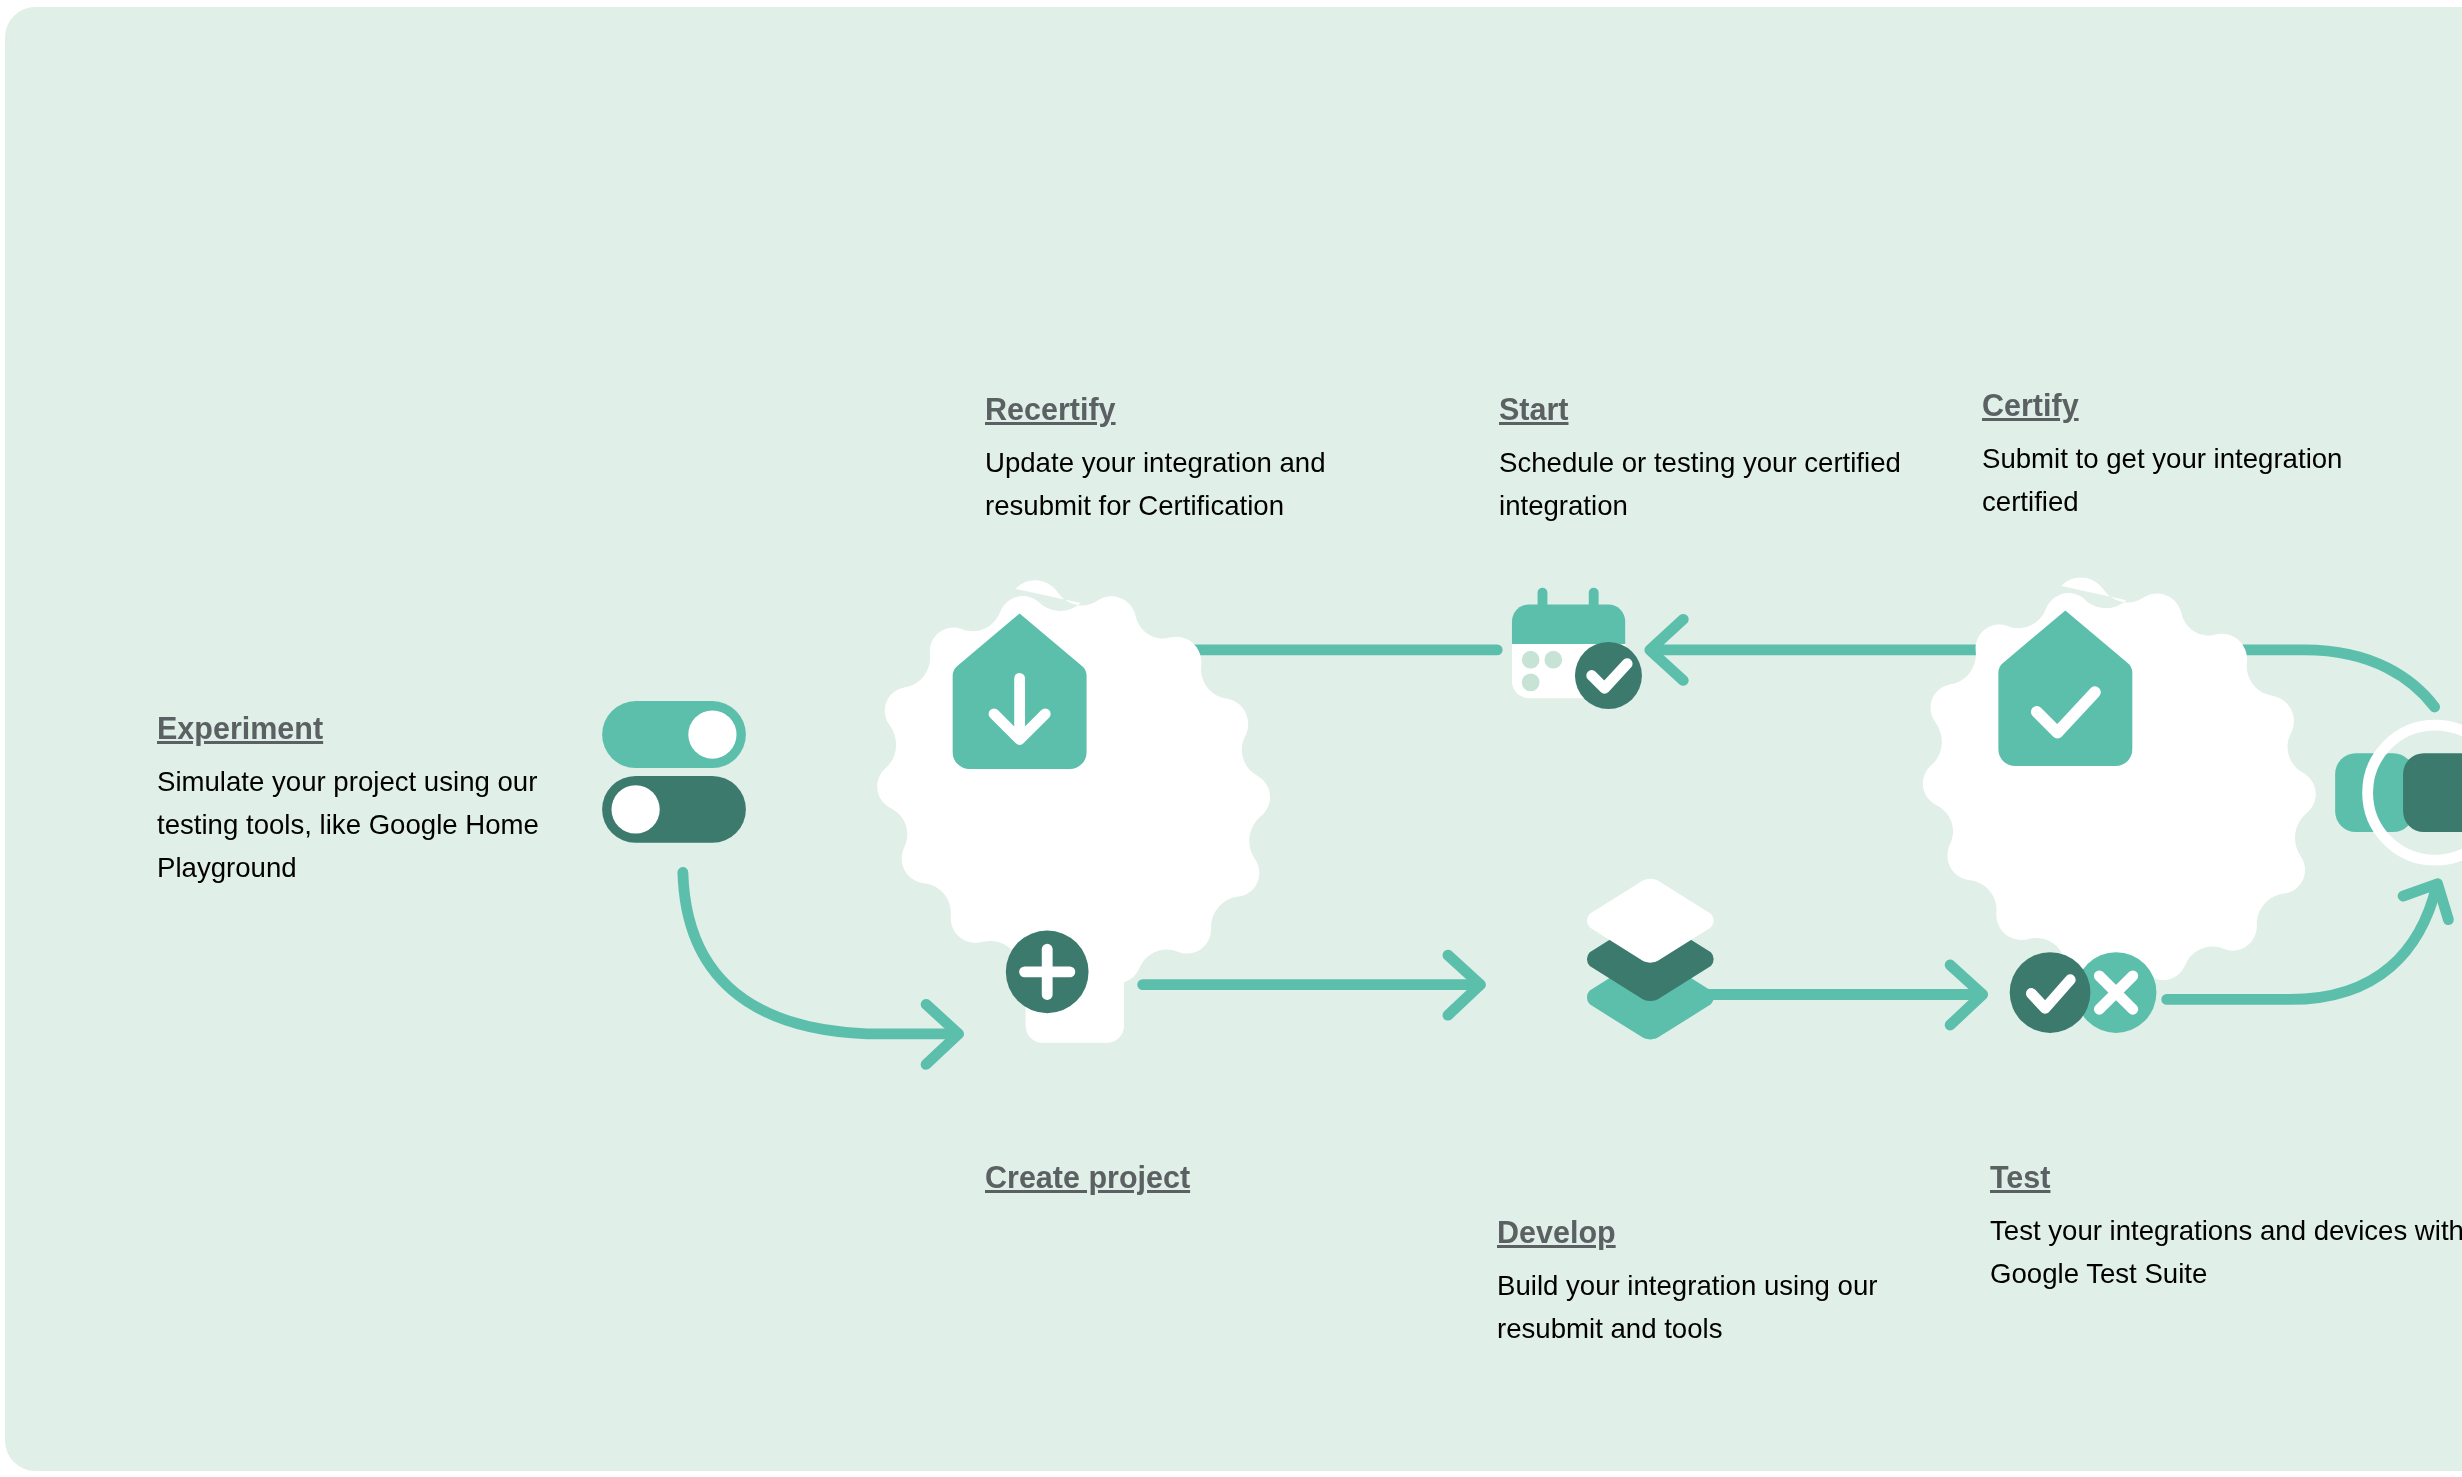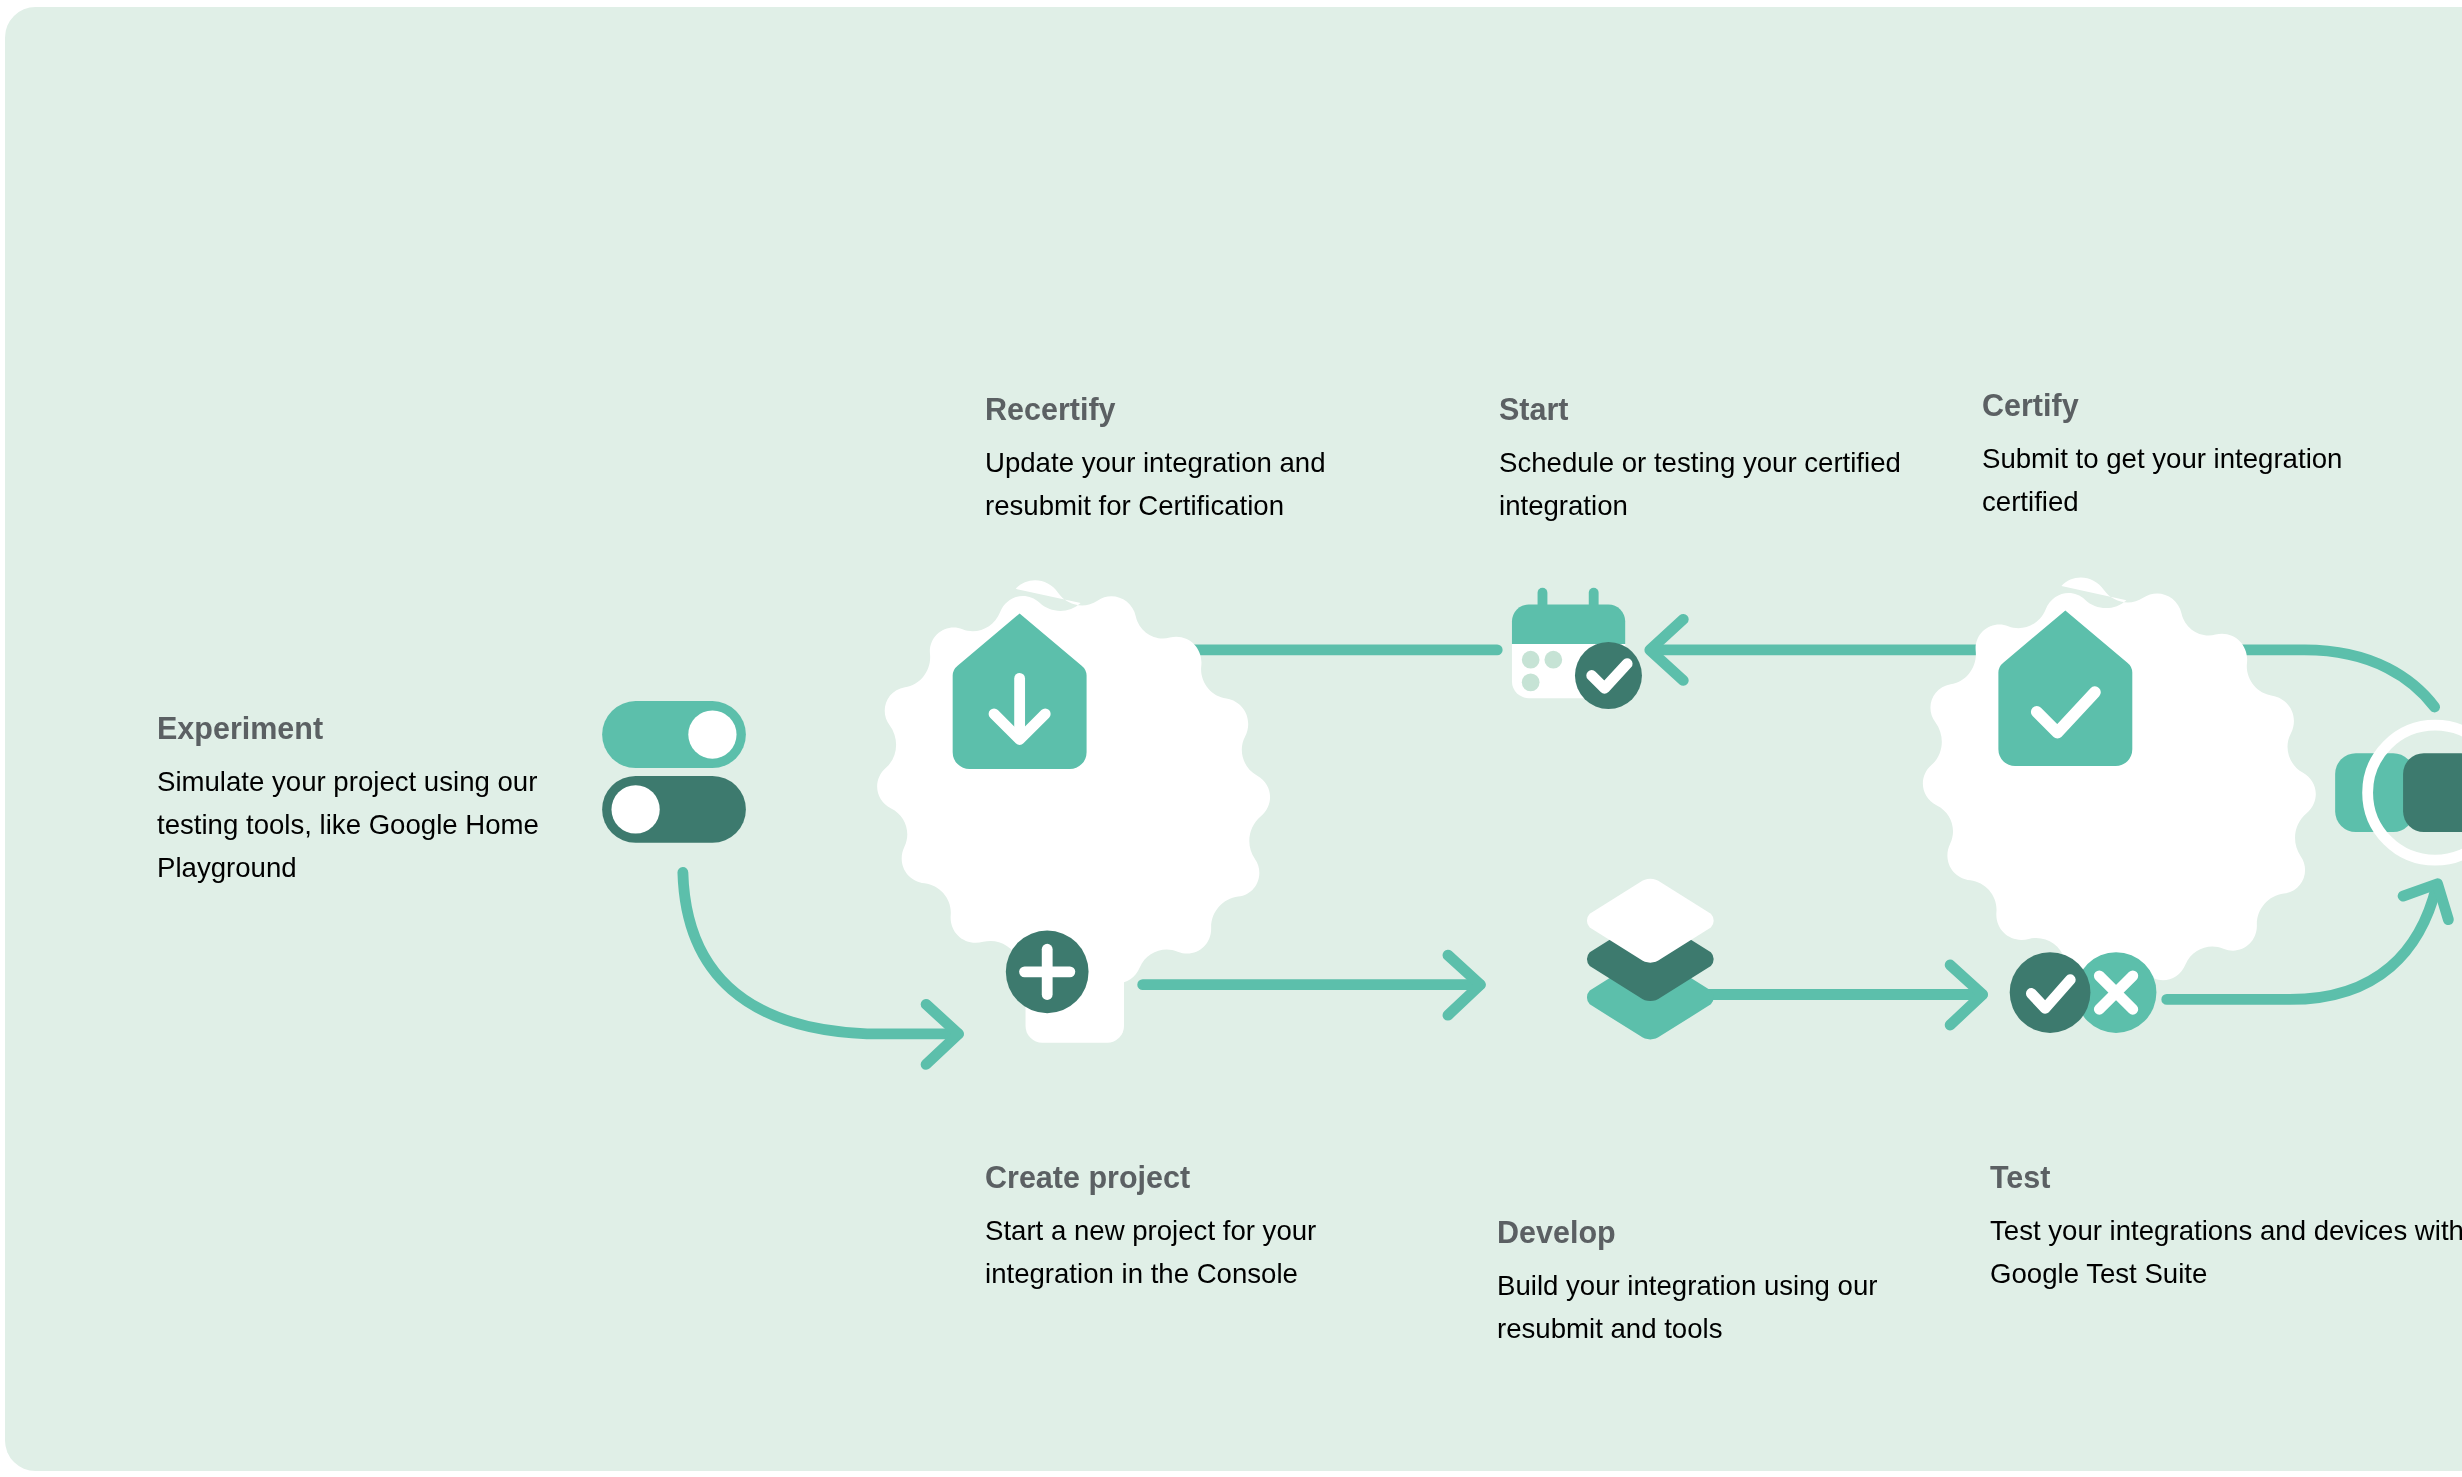--- a/index.html
+++ b/index.html
@@ -32,20 +32,21 @@
 
   
   .node-text{position:absolute;}
   .node-title{
     font-size:30.5px;
     font-weight:bold;
     color:#5b6063;
     line-height:1.0;
     margin:0 0 16.7px 0;
     white-space:nowrap;
+    text-decoration:underline;
   }
   .node-desc{
     font-size:27.6px;
     color:#000000;
     line-height:1.56;
     margin:0;
   }
 
   
   #txt-experiment   {left:157px;  top:713px; width:433px;}
@@ -265,21 +266,20 @@
     <div class="node-desc">Schedule or testing your certified integration</div>
   </div>
 
   <div class="node-text" id="txt-certify">
     <div class="node-title">Certify</div>
     <div class="node-desc">Submit to get your integration certified</div>
   </div>
 
   <div class="node-text" id="txt-createproject">
     <div class="node-title">Create project</div>
-    <div class="node-desc">Start a new project for your integration in the Console</div>
   </div>
 
   <div class="node-text" id="txt-develop">
     <div class="node-title">Develop</div>
     <div class="node-desc">Build your integration using our resubmit and tools</div>
   </div>
 
   <div class="node-text" id="txt-test">
     <div class="node-title">Test</div>
     <div class="node-desc">Test your integrations and devices with Google Test Suite</div>

